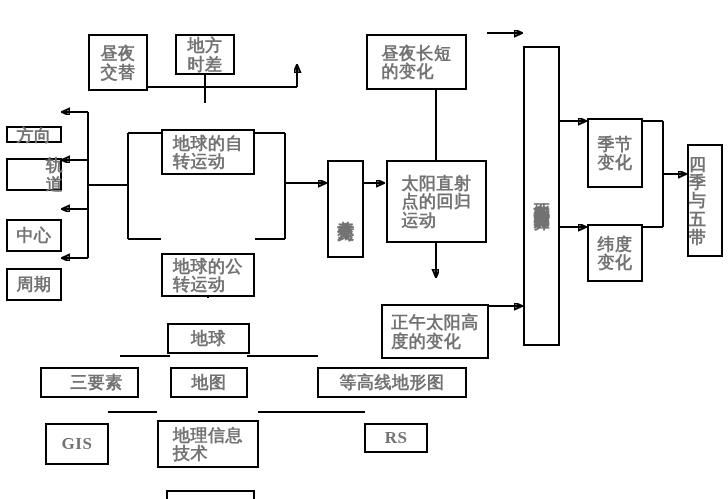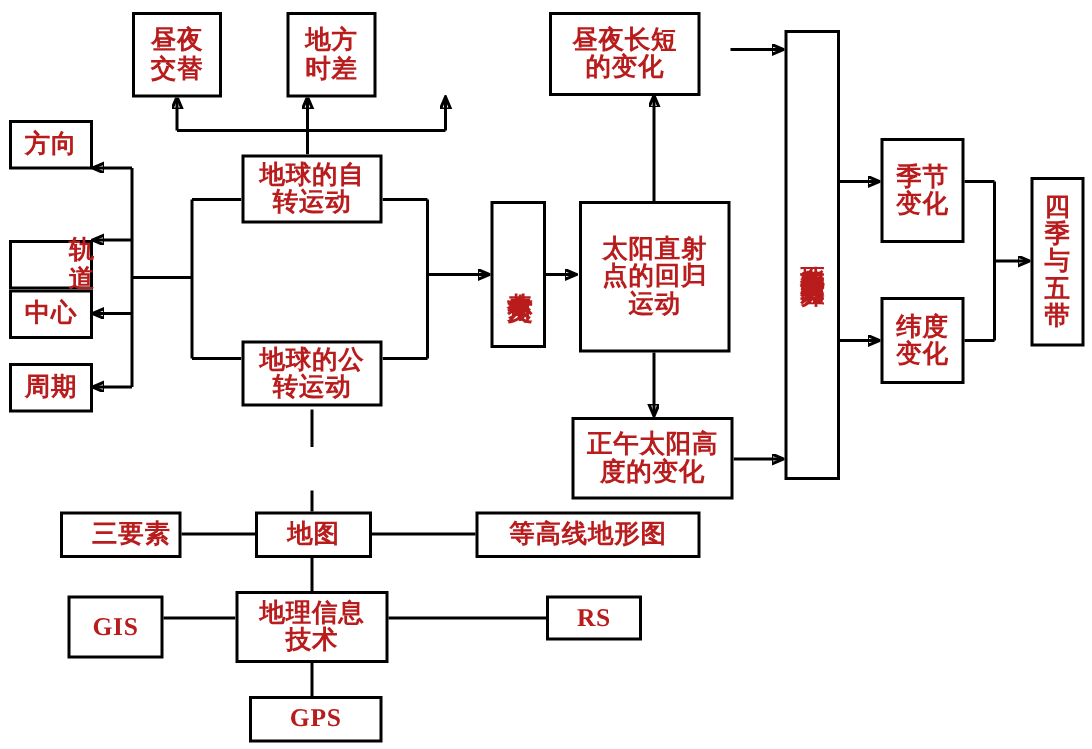--- a/index.html
+++ b/index.html
@@ -16,26 +16,26 @@
     overflow: hidden;
   }
   .node {
     position: absolute;
     box-sizing: border-box;
     border: 2px solid #000000;
     background: #ffffff;
     display: flex;
     align-items: center;
     justify-content: center;
-    text-align: center;
-    color: #b91c1c;
+    color: #737373;
     line-height: 1.06;
     font-weight: 700;
     letter-spacing: 0.5px;
     z-index: 3;
+    margin-top: 26px;
   }
   .node .txt {
     display: block;
     white-space: pre-line;
   }
   .vert {
     writing-mode: vertical-rl;
     text-orientation: upright;
     line-height: 1.02;
     letter-spacing: 1px;
@@ -116,36 +116,36 @@
     <line x1="108" y1="412" x2="157" y2="412"></line>
     <line x1="258" y1="412" x2="365" y2="412"></line>
     <line x1="208" y1="441" x2="208" y2="465"></line>
   </svg>
 
   <div class="node f17" style="left:88px;  top:8px;  width:60px;  height:57px;">
     <span class="txt">昼夜
 交替</span>
   </div>
 
-  <div class="node f17" style="left:191px; top:8px;  width:60px;  height:57px;">
+  <div class="node f17" style="left:175px; top:8px;  width:60px;  height:41px;">
     <span class="txt">地方
 时差</span>
   </div>
 
 
   <div class="node f17" style="left:366px; top:8px;  width:101px; height:56px;">
     <span class="txt">昼夜长短
 的变化</span>
   </div>
 
-  <div class="node f17" style="left:6px;  top:80px;  width:56px; height:33px;">
+  <div class="node f17" style="left:6px;  top:100px;  width:56px; height:17px;">
     <span class="txt">方向</span>
   </div>
 
-  <div class="node f17" style="left:6px;  top:160px; width:56px; height:33px;padding-left:41px;">
+  <div class="node f17" style="left:6px;  top:132px; width:56px; height:33px;padding-left:41px;">
     <span class="txt">轨道</span>
   </div>
 
   <div class="node f17" style="left:6px;  top:193px; width:56px; height:33px;">
     <span class="txt">中心</span>
   </div>
 
   <div class="node f17" style="left:6px;  top:242px; width:56px; height:33px;">
     <span class="txt">周期</span>
   </div>
@@ -157,21 +157,21 @@
 
   <div class="node f17" style="left:161px; top:227px; width:94px; height:44px;">
     <span class="txt">地球的公
 转运动</span>
   </div>
 
   <div class="node f17" style="left:327px; top:134px; width:37px; height:98px;">
     <span class="txt vert">黄赤交角</span>
   </div>
 
-  <div class="node f17" style="left:386px; top:134px; width:101px; height:101px;">
+  <div class="node f17" style="left:386px; top:134px; width:101px; height:83px;">
     <span class="txt">太阳直射
 点的回归
 运动</span>
   </div>
 
   <div class="node f17" style="left:381px; top:278px; width:108px; height:55px;">
     <span class="txt">正午太阳高
 度的变化</span>
   </div>
 
@@ -188,26 +188,29 @@
     <span class="txt">纬度
 变化</span>
   </div>
 
   <div class="node f17" style="left:687px; top:118px; width:36px; height:113px;">
     <span class="txt">四季
 与五
 带</span>
   </div>
 
+  <div class="node f17" style="left:167px; top:297px; width:83px; height:31px;">
+    <span class="txt">地球</span>
+  </div>
 
   <div class="node f17" style="left:170px; top:341px; width:78px; height:31px;">
     <span class="txt">地图</span>
   </div>
 
-  <div class="node f17" style="left:40px;  top:341px; width:81px; height:31px;padding-left:14px;">
+  <div class="node f17" style="left:40px;  top:341px; width:99px; height:31px;padding-left:14px;">
     <span class="txt">三要素</span>
   </div>
 
   <div class="node f17" style="left:317px; top:341px; width:150px; height:31px;">
     <span class="txt">等高线地形图</span>
   </div>
 
   <div class="node f17 lat" style="left:45px;  top:397px; width:64px; height:42px;">
     <span class="txt">GIS</span>
   </div>

